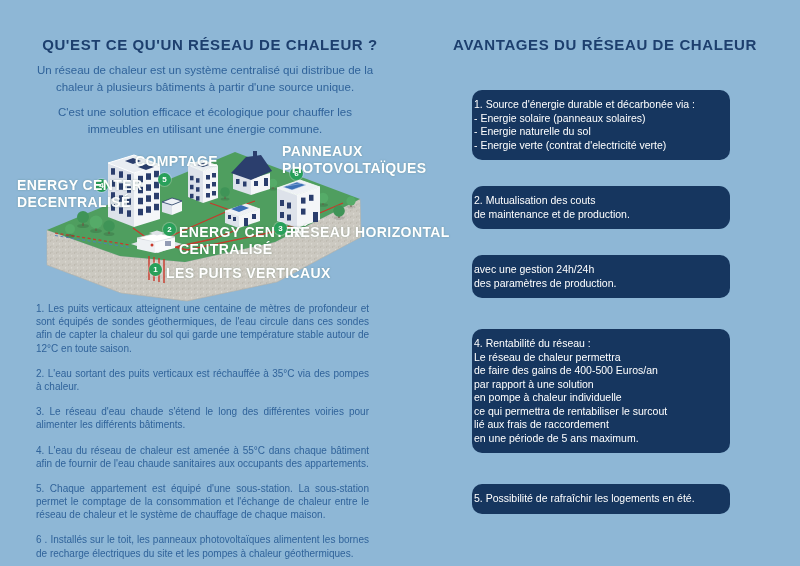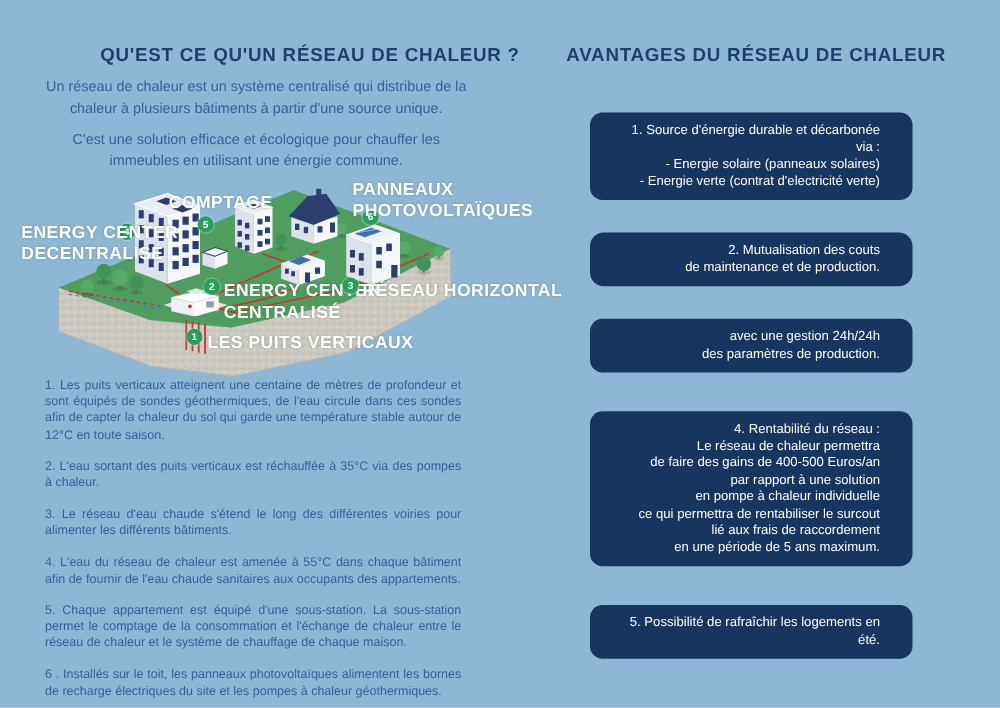--- a/index.html
+++ b/index.html
@@ -7,21 +7,21 @@
     position:relative;width:800px;height:566px;overflow:hidden;
     background:#8eb7d6;
     font-family:"Liberation Sans", sans-serif;
     color:#30639a;
   }
   
   .left-title,.right-title{
     position:absolute;top:36px;font-size:15px;letter-spacing:.6px;
     color:#1d3f6e;font-weight:600;text-align:center;white-space:nowrap;
   }
-  .left-title{left:0;width:420px;padding-left:38px;}
+  .left-title{left:0;width:420px;}
   .right-title{left:445px;width:320px;}
   .intro{
     position:absolute;left:30px;width:350px;text-align:center;
     font-size:11.5px;line-height:1.5;color:#30639a;font-weight:500;
   }
   .intro.p1{top:62px;}
   .intro.p2{top:104px;}
   .paras{position:absolute;left:36px;top:302px;width:333px;}
   .paras p{
     margin:0 0 12px 0;font-size:10px;line-height:1.32;text-align:justify;
@@ -41,22 +41,22 @@
     letter-spacing:.4px;line-height:1.22;z-index:3;white-space:nowrap;
     text-shadow:0 0 2px rgba(40,90,60,.35);
   }
   .dlabel span{display:block;}
   .dlabel.right{text-align:right;}
   .dlabel.center{text-align:center;}
   
   .boxes{position:absolute;left:472px;top:90px;width:258px;}
   .advbox{
     background:#16365f;border-radius:10px;color:#ffffff;
-    text-align:right;font-size:10.5px;line-height:13.5px;
-    padding:8px 26px;box-sizing:border-box;
+    text-align:left;font-size:10.5px;line-height:13.5px;
+    padding:8px 2px;box-sizing:border-box;
   }
   .advbox .bl{display:block;}
   .advbox.b1{margin-bottom:26px;}
   .advbox.b2{margin-bottom:26px;border-radius:11px;}
   .advbox.b3{margin-bottom:31px;}
   .advbox.b4{margin-bottom:31px;}
 </style>
 </head>
 <body>
 
@@ -326,20 +326,21 @@
     <p>5. Chaque appartement est équipé d'une sous-station. La sous-station permet le comptage de la consommation et l'échange de chaleur entre le réseau de chaleur et le système de chauffage de chaque maison.</p>
     <p>6 . Installés sur le toit, les panneaux photovoltaïques alimentent les bornes de recharge électriques du site et les pompes à chaleur géothermiques.</p>
   </div>
 
   <div class="right-title">AVANTAGES DU RÉSEAU DE CHALEUR</div>
 
   <div class="boxes">
     <div class="advbox b1">
       <span class="bl">1. Source d'énergie durable et décarbonée via :</span>
       <span class="bl">- Energie solaire (panneaux solaires)</span>
+      <span class="bl">- Energie naturelle du sol</span>
       <span class="bl">- Energie verte (contrat d'electricité verte)</span>
     </div>
     <div class="advbox b2">
       <span class="bl">2. Mutualisation des couts</span>
       <span class="bl">de maintenance et de production.</span>
     </div>
     <div class="advbox b3">
       <span class="bl">avec une gestion 24h/24h</span>
       <span class="bl">des paramètres de production.</span>
     </div>

